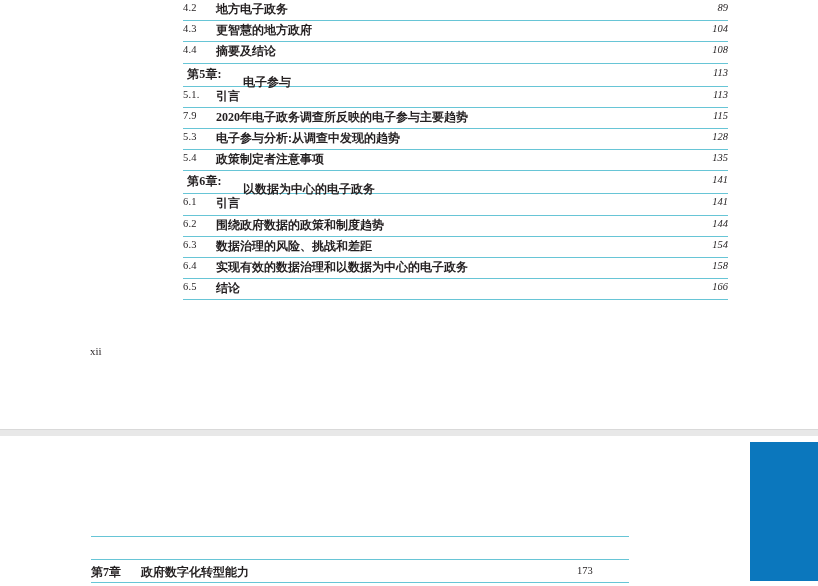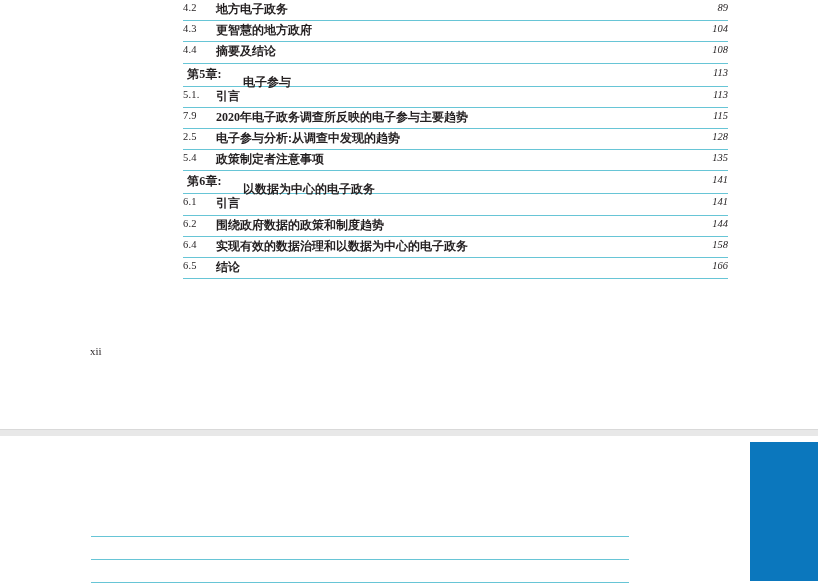--- a/index.html
+++ b/index.html
@@ -192,21 +192,21 @@
           <span class="num">5.1.</span>
           <span class="title">引言</span>
           <span class="pg">113</span>
         </div>
         <div class="toc-row">
           <span class="num">7.9</span>
           <span class="title">2020年电子政务调查所反映的电子参与主要趋势</span>
           <span class="pg">115</span>
         </div>
         <div class="toc-row">
-          <span class="num">2.5</span>
+          <span class="num">5.3</span>
           <span class="title">电子参与分析:从调查中发现的趋势</span>
           <span class="pg">128</span>
         </div>
         <div class="toc-row">
           <span class="num">5.4</span>
           <span class="title">政策制定者注意事项</span>
           <span class="pg">135</span>
         </div>
         <div class="toc-row chapter">
           <span class="num">第6章:</span>
@@ -217,35 +217,45 @@
           <span class="num">6.1</span>
           <span class="title">引言</span>
           <span class="pg">141</span>
         </div>
         <div class="toc-row">
           <span class="num">6.2</span>
           <span class="title">围绕政府数据的政策和制度趋势</span>
           <span class="pg">144</span>
         </div>
         <div class="toc-row">
+          <span class="num">6.3</span>
+          <span class="title">数据治理的风险、挑战和差距</span>
+          <span class="pg">154</span>
+        </div>
+        <div class="toc-row">
           <span class="num">6.4</span>
           <span class="title">实现有效的数据治理和以数据为中心的电子政务</span>
           <span class="pg">158</span>
         </div>
         <div class="toc-row">
           <span class="num">6.5</span>
           <span class="title">结论</span>
           <span class="pg">166</span>
         </div>
       </div>
     <div class="folio">xii</div>
   </div>
 
   <div class="gap"></div>
 
   <div class="page page-two">
     <div class="blue-tab"></div>
     <div class="p2-rule r1"></div>
     <div class="p2-rule r2"></div>
+    <div class="p2-entry">
+      <span class="ch">第7章</span>
+      <span class="ttl">政府数字化转型能力</span>
+      <span class="pg">173</span>
+    </div>
     <div class="p2-rule r3"></div>
   </div>
 
 </div>
 
 </body></html>

